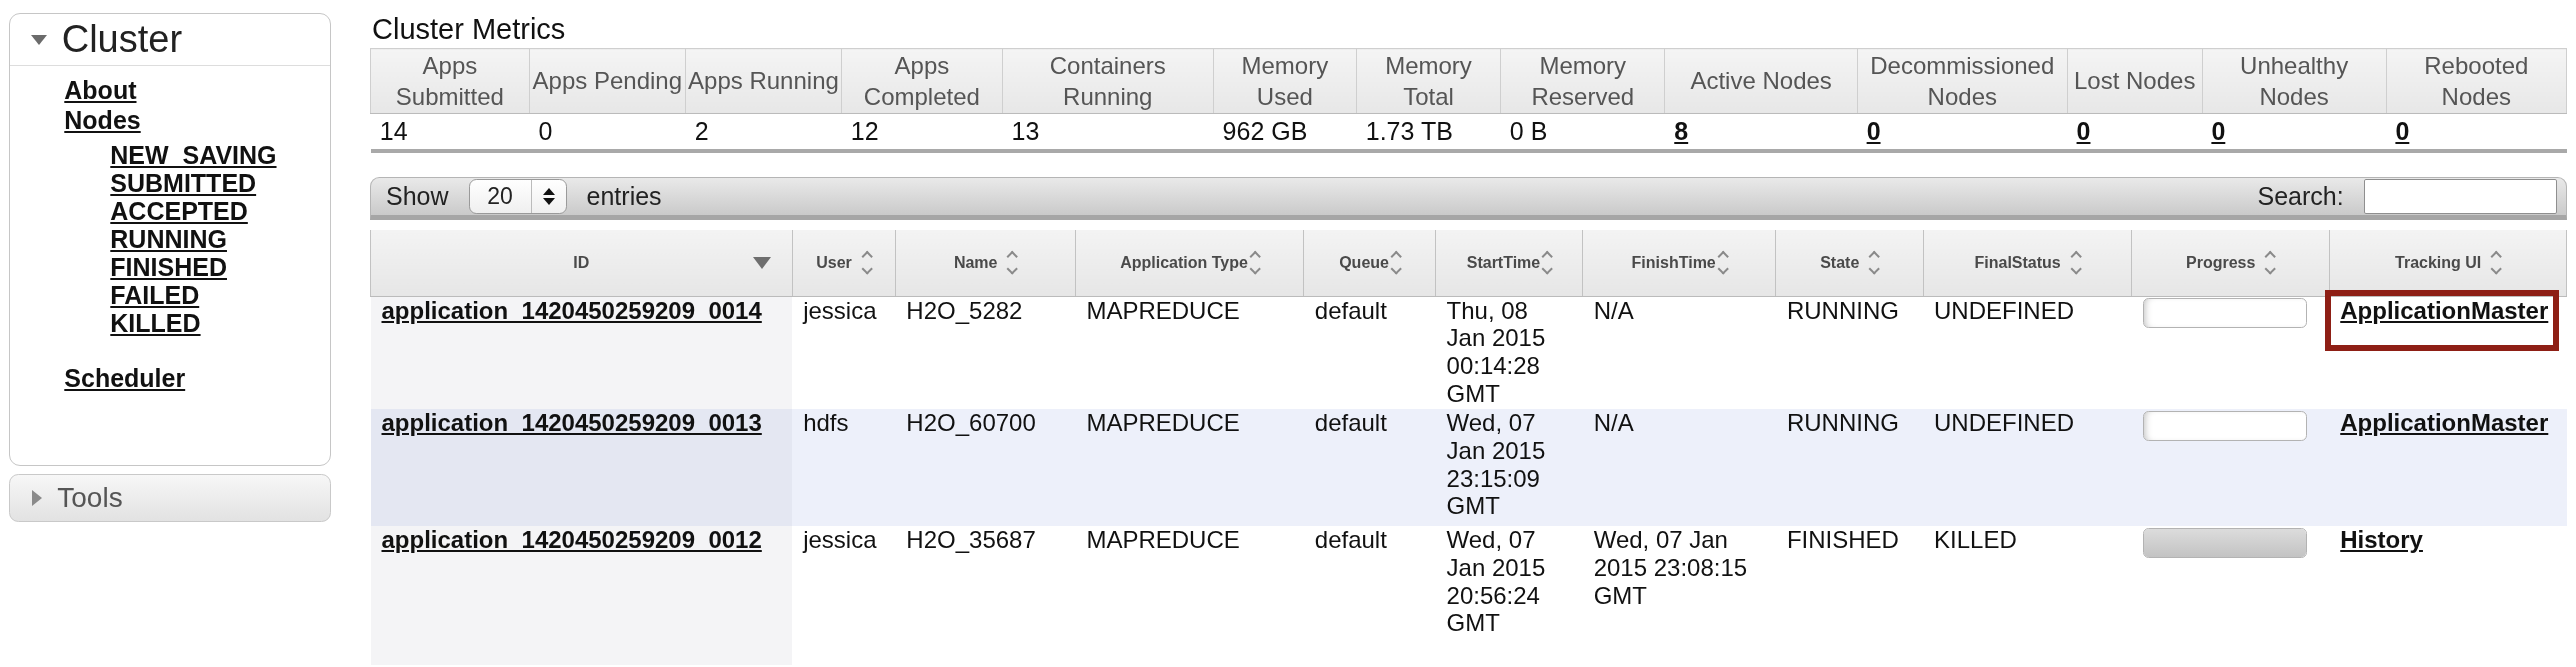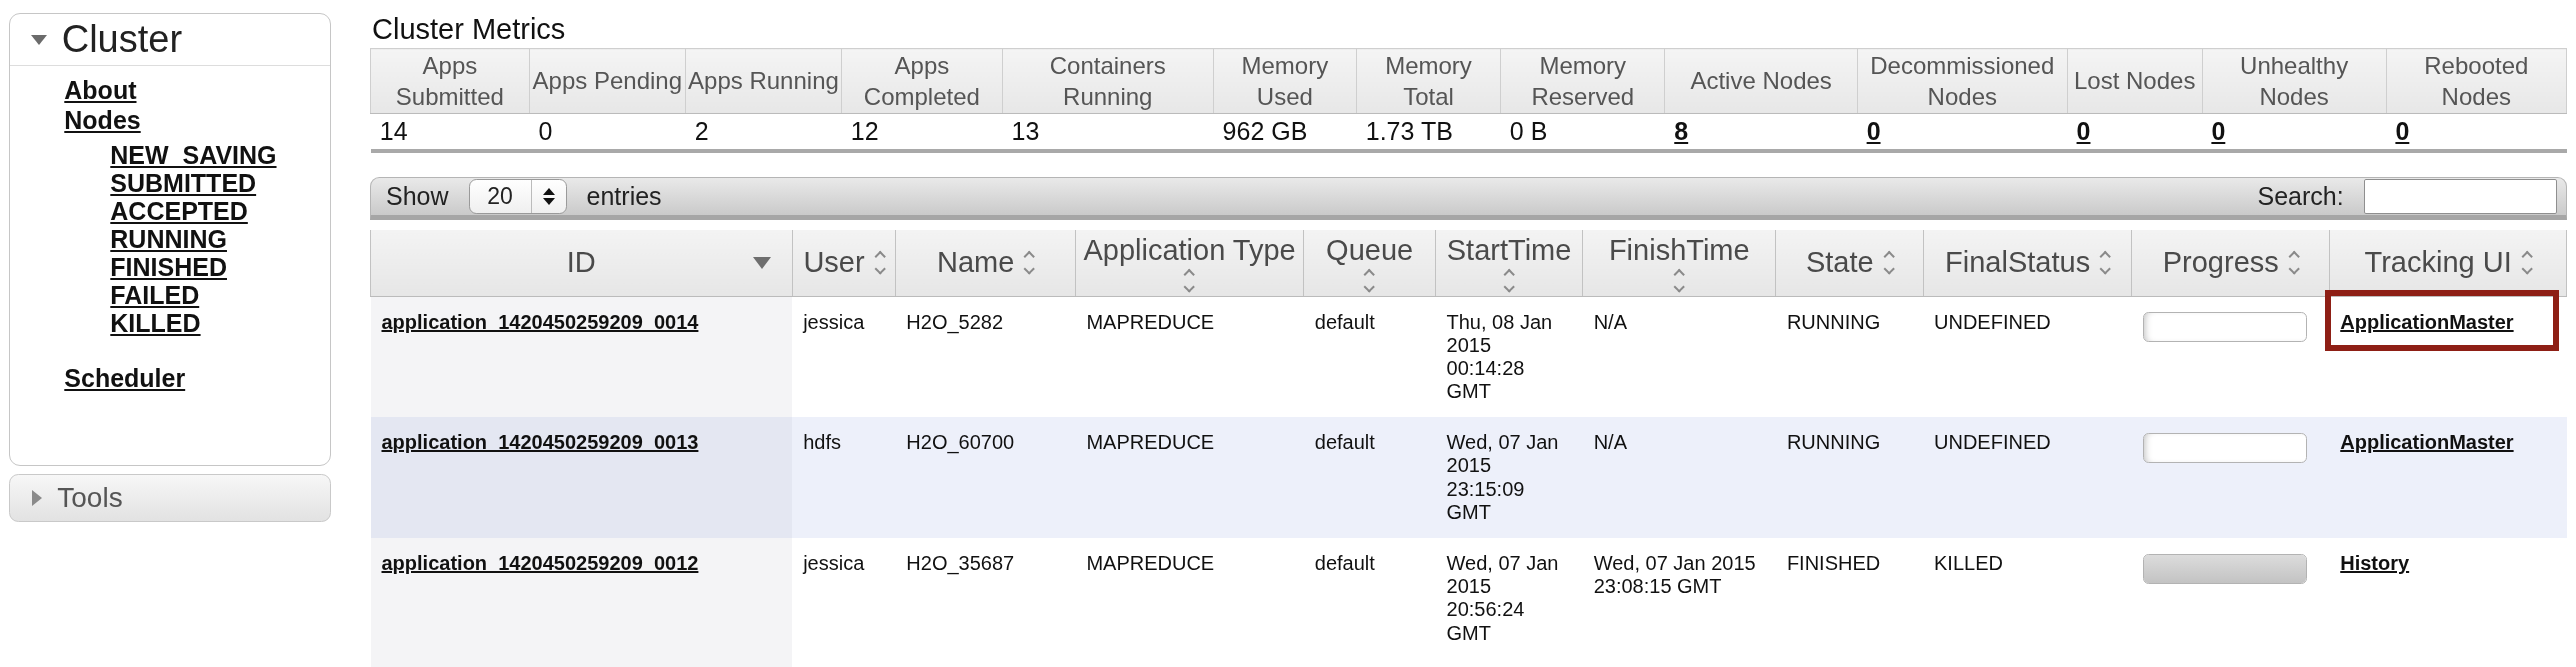--- a/index.html
+++ b/index.html
@@ -75,34 +75,34 @@
   .search-input { width:193px; height:35px; border:1.9px solid #8f8f8f; border-radius:1.9px; background:#fff; font-size:23px; padding:0 7.4px; outline:none; }
 
   
   .apps-table {
     position:absolute; left:370px; top:230px; width:2197px;
     border-collapse:collapse; table-layout:fixed;
   }
   .apps-table thead th {
     height:66px; background:linear-gradient(#f3f3f3,#e6e6e6);
     border-right:0.9px solid #c2c2c2; border-bottom:0.9px solid #bbb;
-    font-size:29px; font-weight:normal; color:#4a4a4a; vertical-align:middle; position:relative; cursor:pointer;
+    font-size:16px; font-weight:bold; color:#4a4a4a; vertical-align:middle; position:relative; cursor:pointer;
   }
   .apps-table thead th:first-child { border-left:0.9px solid #c2c2c2; }
   .hd-inline { display:flex; align-items:center; justify-content:center; gap:11px; }
-  .hd-stack  { display:flex; flex-direction:column; align-items:center; justify-content:center; gap:2.8px; }
+  .hd-stack  { display:flex; flex-direction:row; align-items:center; justify-content:center; gap:2.8px; }
   .sort-both { display:flex; flex-direction:column; gap:4.6px; }
   .chev { width:8.4px; height:8.4px; border-right:2.8px solid #8a8a8a; border-bottom:2.8px solid #8a8a8a; }
   .chev.up { transform:rotate(-135deg); }
   .chev.dn { transform:rotate(45deg); }
   .tri-desc { position:absolute; right:20.4px; top:27px; width:0; height:0;
     border-left:9.3px solid transparent; border-right:9.3px solid transparent; border-top:12px solid #6e6e6e; }
 
   .apps-table tbody td {
-    vertical-align:top; text-align:left; padding:14px 11px; font-size:20px; line-height:1.16; color:#111;
+    vertical-align:top; text-align:left; padding:0 11px; font-size:24px; line-height:1.16; color:#111;
     overflow:hidden;
   }
   tr.row-odd td { background:#fff; }
   tr.row-odd td.sorted { background:#f4f4f6; }
   tr.row-even td { background:#edf0fa; }
   tr.row-even td.sorted { background:#e4e7f2; }
   .r1 td { height:113px; } .r2 td { height:117px; } .r3 td { height:139px; }
 
   .pbar {
     width:164px; height:30px; margin-top:1.9px; background:#fff;

